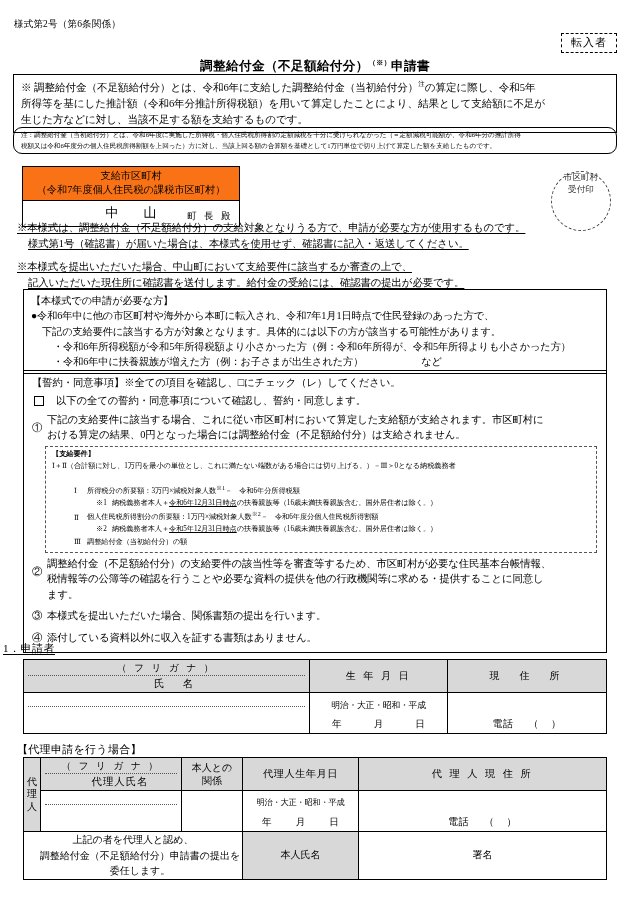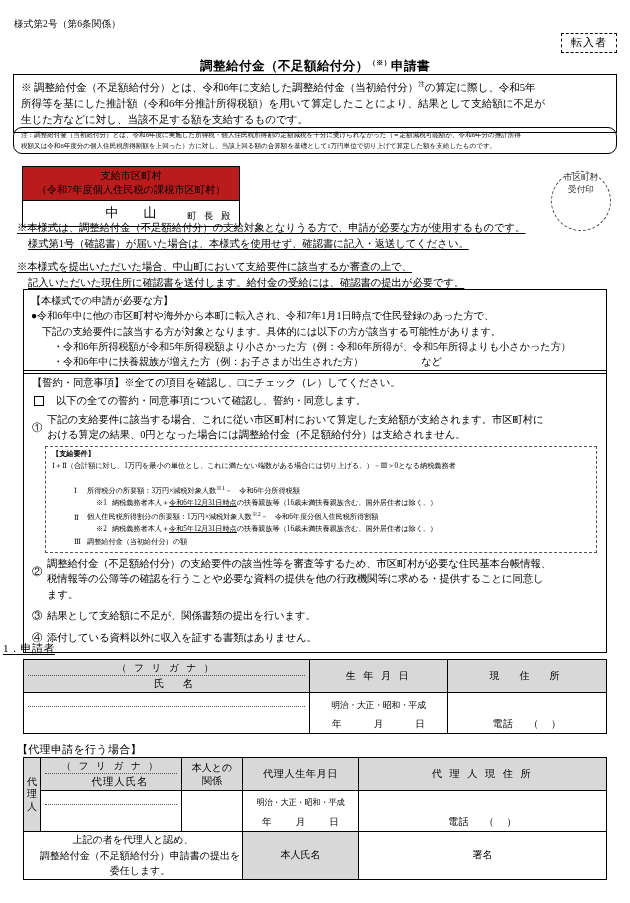--- a/index.html
+++ b/index.html
@@ -95,21 +95,21 @@
   
   .muni-box {
     position: absolute;
     left: 22px;
     top: 166px;
     width: 218px;
     border: 1.4px solid #000;
     box-sizing: border-box;
   }
   .muni-head {
-    background: #b91c1c;
+    background: #f97316;
     border-bottom: 1.2px solid #000;
     text-align: center;
     font-size: 10.2px;
     line-height: 1.35;
     padding: 2px 0 3px 0;
   }
   .muni-body {
     height: 25px;
     position: relative;
   }
@@ -470,21 +470,21 @@
       <div class="item-num">②</div>
       <div class="item-txt">
         <div>調整給付金（不足額給付分）の支給要件の該当性等を審査等するため、市区町村が必要な住民基本台帳情報、</div>
         <div>税情報等の公簿等の確認を行うことや必要な資料の提供を他の行政機関等に求める・提供することに同意し</div>
         <div>ます。</div>
       </div>
     </div>
 
     <div class="item-row" style="margin-top:5px;">
       <div class="item-num single">③</div>
-      <div class="item-txt">結果として支給額に不足が、関係書類の提出を行います。</div>
+      <div class="item-txt">本様式を提出いただいた場合、関係書類の提出を行います。</div>
     </div>
 
     <div class="item-row" style="margin-top:6px;">
       <div class="item-num single">④</div>
       <div class="item-txt">添付している資料以外に収入を証する書類はありません。</div>
     </div>
   </div>
 
   <div class="sec-title sec-applicant">1．申請者</div>
 

